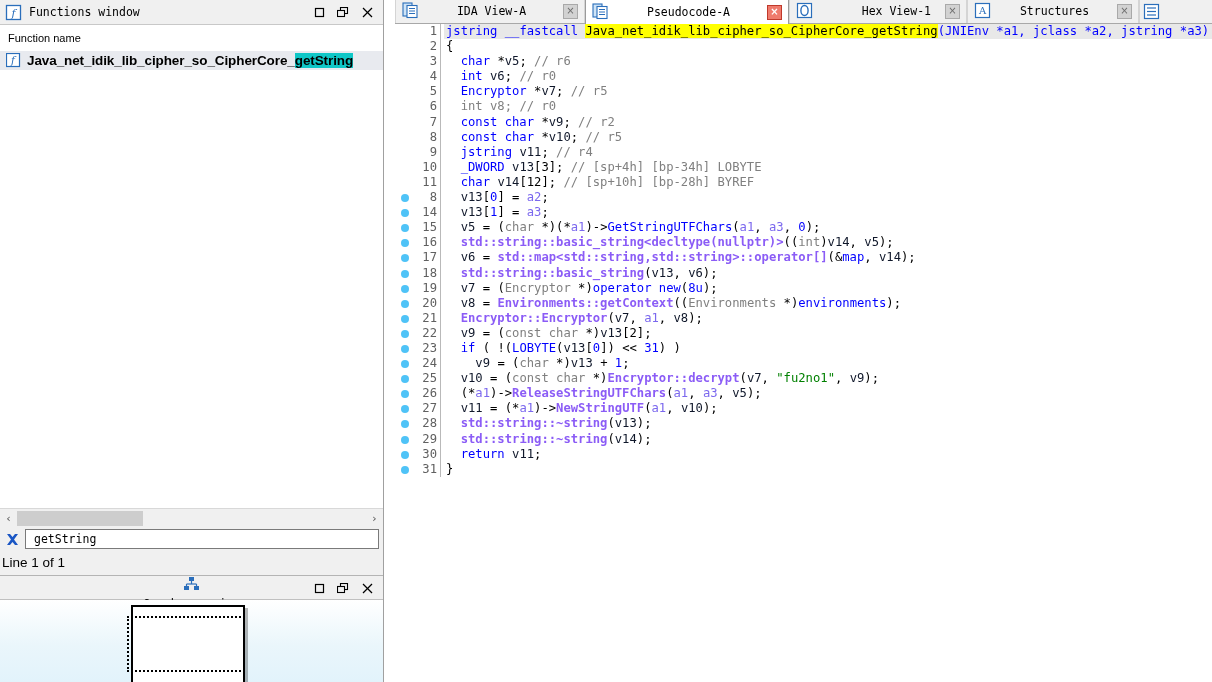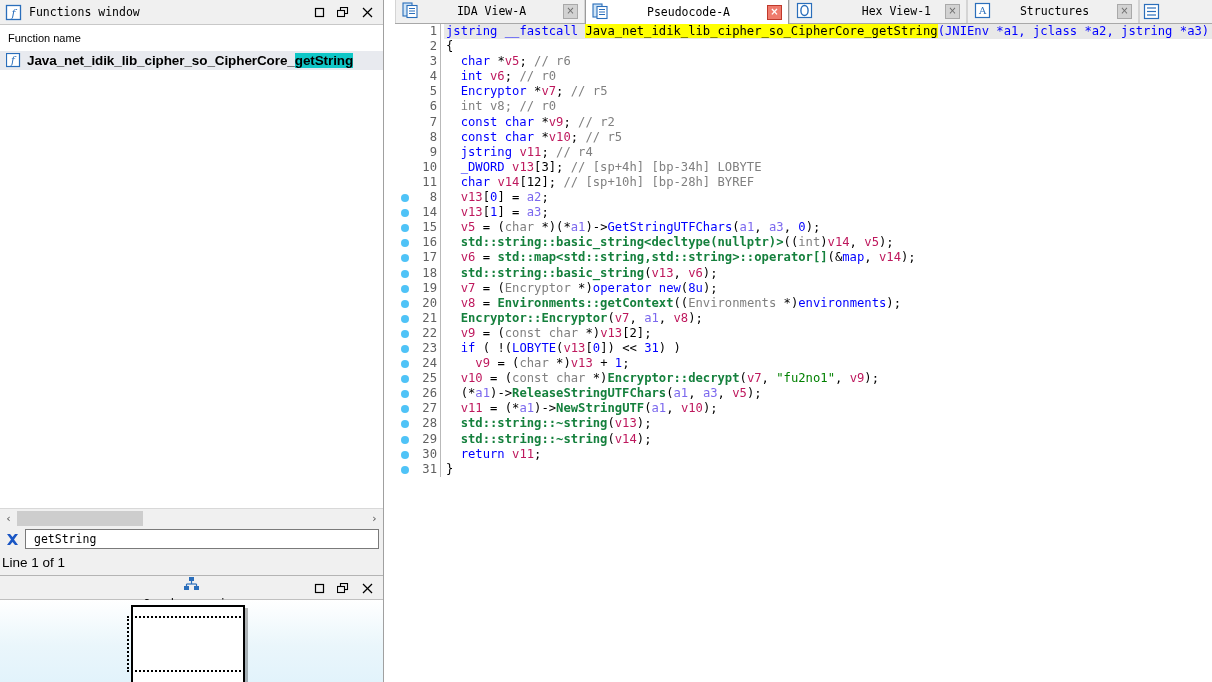--- a/index.html
+++ b/index.html
@@ -280,23 +280,23 @@
   }
   .sep-col::before {
     content: ""; position: absolute; left: 1px; top: 0;
     width: 1px; height: 15.1px; background: #b9b9b9;
   }
   .src-col { flex: 1; padding-left: 2px; }
 
   
   .t-kw   { color: #0000ff; }          
   .t-txt  { color: #000000; }          
-  .t-var  { color: #be185d; }          
+  .t-var  { color: #0f172a; }          
   .t-arg  { color: #7b68ee; }          
-  .t-fn   { color: #15803d; font-weight: bold; } 
+  .t-fn   { color: #8b5cf6; font-weight: bold; } 
   .t-cmt  { color: #808080; }
   .t-str  { color: #008000; }
   .t-type { color: #808080; }          
   .t-hl   { background: #ffff00; color: #000; }
   .line1-bg { background: #e8e8e8; }
 </style>
 </head>
 <body>
 
 <div id="root">

